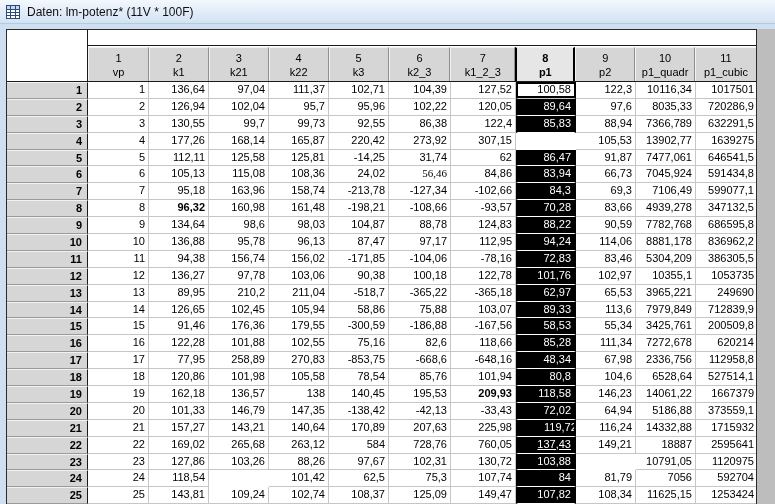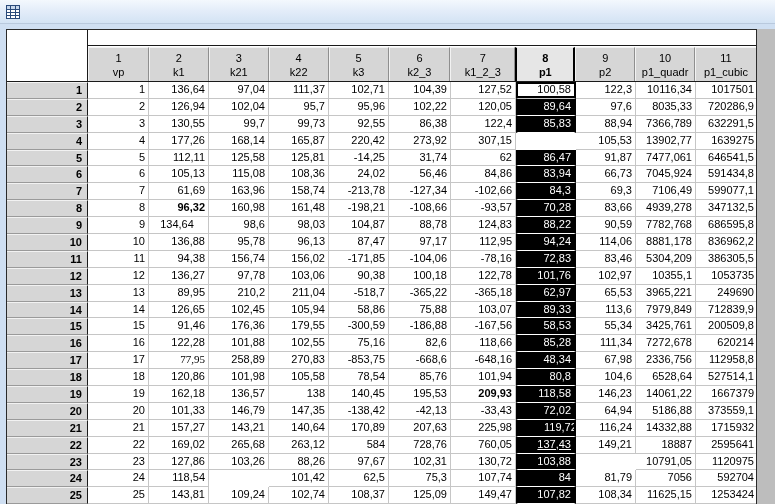--- a/index.html
+++ b/index.html
@@ -87,20 +87,21 @@
 <div class="window">
 
   <div class="titlebar">
     <span class="title-icon">
       <svg width="14" height="14" viewBox="0 0 14 14">
         <rect x="0.5" y="0.5" width="13" height="13" fill="#ffffff" stroke="#2a4a7a"></rect>
         <rect x="1" y="1" width="12" height="3" fill="#c8d8ec"></rect>
         <path d="M1 4.5 H13 M1 7.5 H13 M1 10.5 H13 M4.5 1 V13 M9.5 1 V13" stroke="#2a4a7a" stroke-width="1" fill="none"></path>
       </svg>
     </span>
+    <span class="title-text">Daten: lm-potenz* (11V * 100F)</span>
   </div>
 
   <div class="client">
     <div class="sheet">
       <div class="corner-cell"></div>
       <div class="head-band"></div>
       <div class="col-headers" id="col-headers">
           <div class="hcell" style="width: 61px;">
             <div style="font-weight: normal;">1</div>
             <div>vp</div>
@@ -218,31 +219,31 @@
             <div class="cell" style="width: 60px; flex: 0 0 60px;">7477,061</div>
             <div class="cell" style="width: 62px; flex: 0 0 62px;">646541,5</div>
           </div>
           <div class="row">
             <div class="rh">6</div>
             <div class="cell" style="width: 61px; flex: 0 0 61px;">6</div>
             <div class="cell" style="width: 60px; flex: 0 0 60px;">105,13</div>
             <div class="cell" style="width: 60px; flex: 0 0 60px;">115,08</div>
             <div class="cell" style="width: 60px; flex: 0 0 60px;">108,36</div>
             <div class="cell" style="width: 60px; flex: 0 0 60px;">24,02</div>
-            <div class="cell" style="width: 62px; flex: 0 0 62px;">56,46</div>
+            <div class="cell" style="width: 62px; flex: 0 0 62px; font-family: Liberation Serif, serif;">56,46</div>
             <div class="cell" style="width: 65px; flex: 0 0 65px;">84,86</div>
             <div class="cell selcell" style="width: 60px; flex: 0 0 60px;">83,94</div>
             <div class="cell" style="width: 60px; flex: 0 0 60px;">66,73</div>
             <div class="cell" style="width: 60px; flex: 0 0 60px;">7045,924</div>
             <div class="cell" style="width: 62px; flex: 0 0 62px;">591434,8</div>
           </div>
           <div class="row">
             <div class="rh">7</div>
             <div class="cell" style="width: 61px; flex: 0 0 61px;">7</div>
-            <div class="cell" style="width: 60px; flex: 0 0 60px;">61,69</div>
+            <div class="cell" style="width: 60px; flex: 0 0 60px;">95,18</div>
             <div class="cell" style="width: 60px; flex: 0 0 60px;">163,96</div>
             <div class="cell" style="width: 60px; flex: 0 0 60px;">158,74</div>
             <div class="cell" style="width: 60px; flex: 0 0 60px;">-213,78</div>
             <div class="cell" style="width: 62px; flex: 0 0 62px;">-127,34</div>
             <div class="cell" style="width: 65px; flex: 0 0 65px;">-102,66</div>
             <div class="cell selcell" style="width: 60px; flex: 0 0 60px;">84,3</div>
             <div class="cell" style="width: 60px; flex: 0 0 60px;">69,3</div>
             <div class="cell" style="width: 60px; flex: 0 0 60px;">7106,49</div>
             <div class="cell" style="width: 62px; flex: 0 0 62px;">599077,1</div>
           </div>
@@ -256,21 +257,21 @@
             <div class="cell" style="width: 62px; flex: 0 0 62px;">-108,66</div>
             <div class="cell" style="width: 65px; flex: 0 0 65px;">-93,57</div>
             <div class="cell selcell" style="width: 60px; flex: 0 0 60px;">70,28</div>
             <div class="cell" style="width: 60px; flex: 0 0 60px;">83,66</div>
             <div class="cell" style="width: 60px; flex: 0 0 60px;">4939,278</div>
             <div class="cell" style="width: 62px; flex: 0 0 62px;">347132,5</div>
           </div>
           <div class="row">
             <div class="rh">9</div>
             <div class="cell" style="width: 61px; flex: 0 0 61px;">9</div>
-            <div class="cell" style="width: 60px; flex: 0 0 60px; text-align: center;">134,64</div>
+            <div class="cell" style="width: 60px; flex: 0 0 60px;">134,64</div>
             <div class="cell" style="width: 60px; flex: 0 0 60px;">98,6</div>
             <div class="cell" style="width: 60px; flex: 0 0 60px;">98,03</div>
             <div class="cell" style="width: 60px; flex: 0 0 60px;">104,87</div>
             <div class="cell" style="width: 62px; flex: 0 0 62px;">88,78</div>
             <div class="cell" style="width: 65px; flex: 0 0 65px;">124,83</div>
             <div class="cell selcell" style="width: 60px; flex: 0 0 60px;">88,22</div>
             <div class="cell" style="width: 60px; flex: 0 0 60px;">90,59</div>
             <div class="cell" style="width: 60px; flex: 0 0 60px;">7782,768</div>
             <div class="cell" style="width: 62px; flex: 0 0 62px;">686595,8</div>
           </div>
@@ -368,21 +369,21 @@
             <div class="cell" style="width: 62px; flex: 0 0 62px;">82,6</div>
             <div class="cell" style="width: 65px; flex: 0 0 65px;">118,66</div>
             <div class="cell selcell" style="width: 60px; flex: 0 0 60px;">85,28</div>
             <div class="cell" style="width: 60px; flex: 0 0 60px;">111,34</div>
             <div class="cell" style="width: 60px; flex: 0 0 60px;">7272,678</div>
             <div class="cell" style="width: 62px; flex: 0 0 62px;">620214</div>
           </div>
           <div class="row">
             <div class="rh">17</div>
             <div class="cell" style="width: 61px; flex: 0 0 61px;">17</div>
-            <div class="cell" style="width: 60px; flex: 0 0 60px; font-family: Liberation Serif, serif;">77,95</div>
+            <div class="cell" style="width: 60px; flex: 0 0 60px;">77,95</div>
             <div class="cell" style="width: 60px; flex: 0 0 60px;">258,89</div>
             <div class="cell" style="width: 60px; flex: 0 0 60px;">270,83</div>
             <div class="cell" style="width: 60px; flex: 0 0 60px;">-853,75</div>
             <div class="cell" style="width: 62px; flex: 0 0 62px;">-668,6</div>
             <div class="cell" style="width: 65px; flex: 0 0 65px;">-648,16</div>
             <div class="cell selcell" style="width: 60px; flex: 0 0 60px;">48,34</div>
             <div class="cell" style="width: 60px; flex: 0 0 60px;">67,98</div>
             <div class="cell" style="width: 60px; flex: 0 0 60px;">2336,756</div>
             <div class="cell" style="width: 62px; flex: 0 0 62px;">112958,8</div>
           </div>

